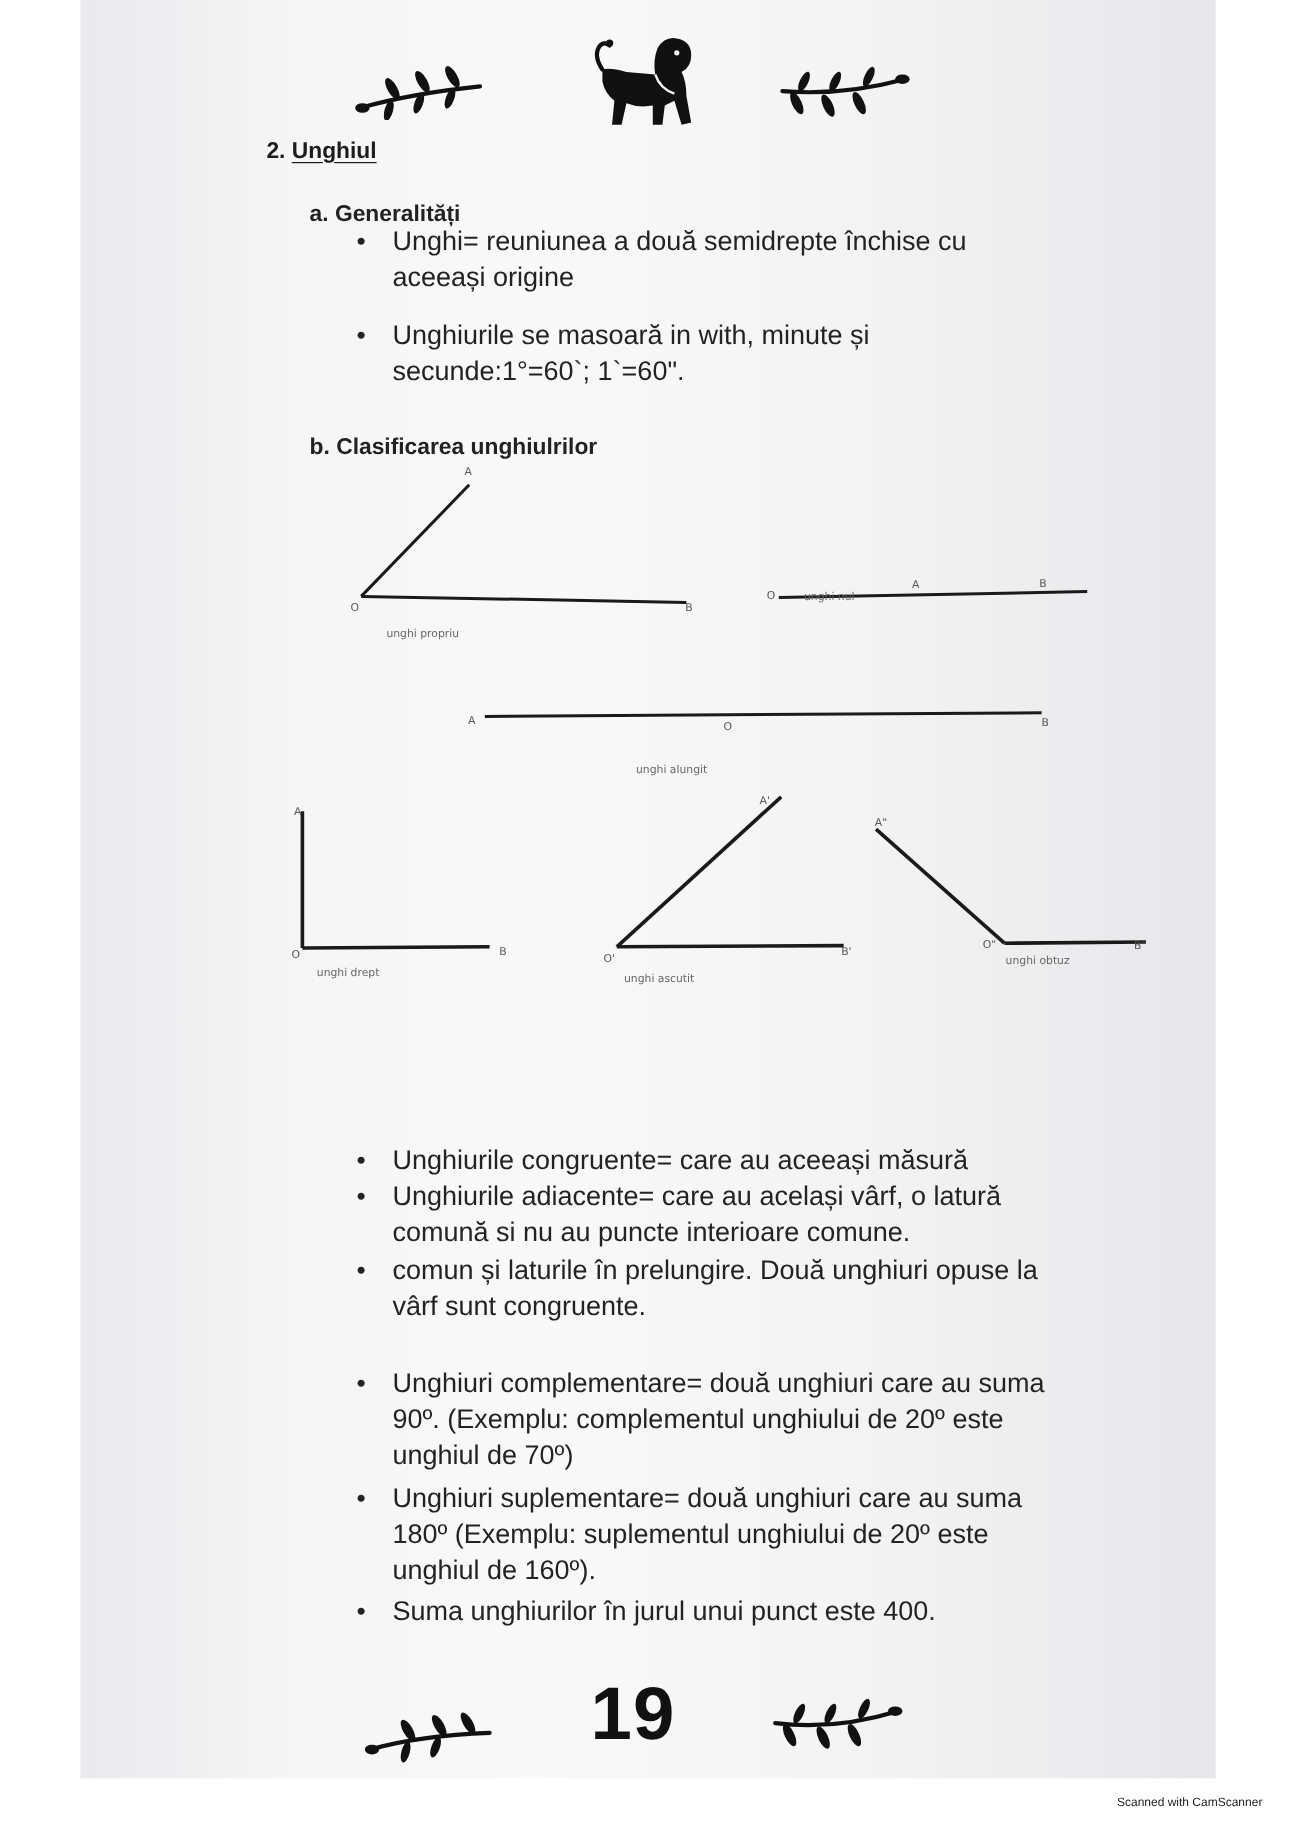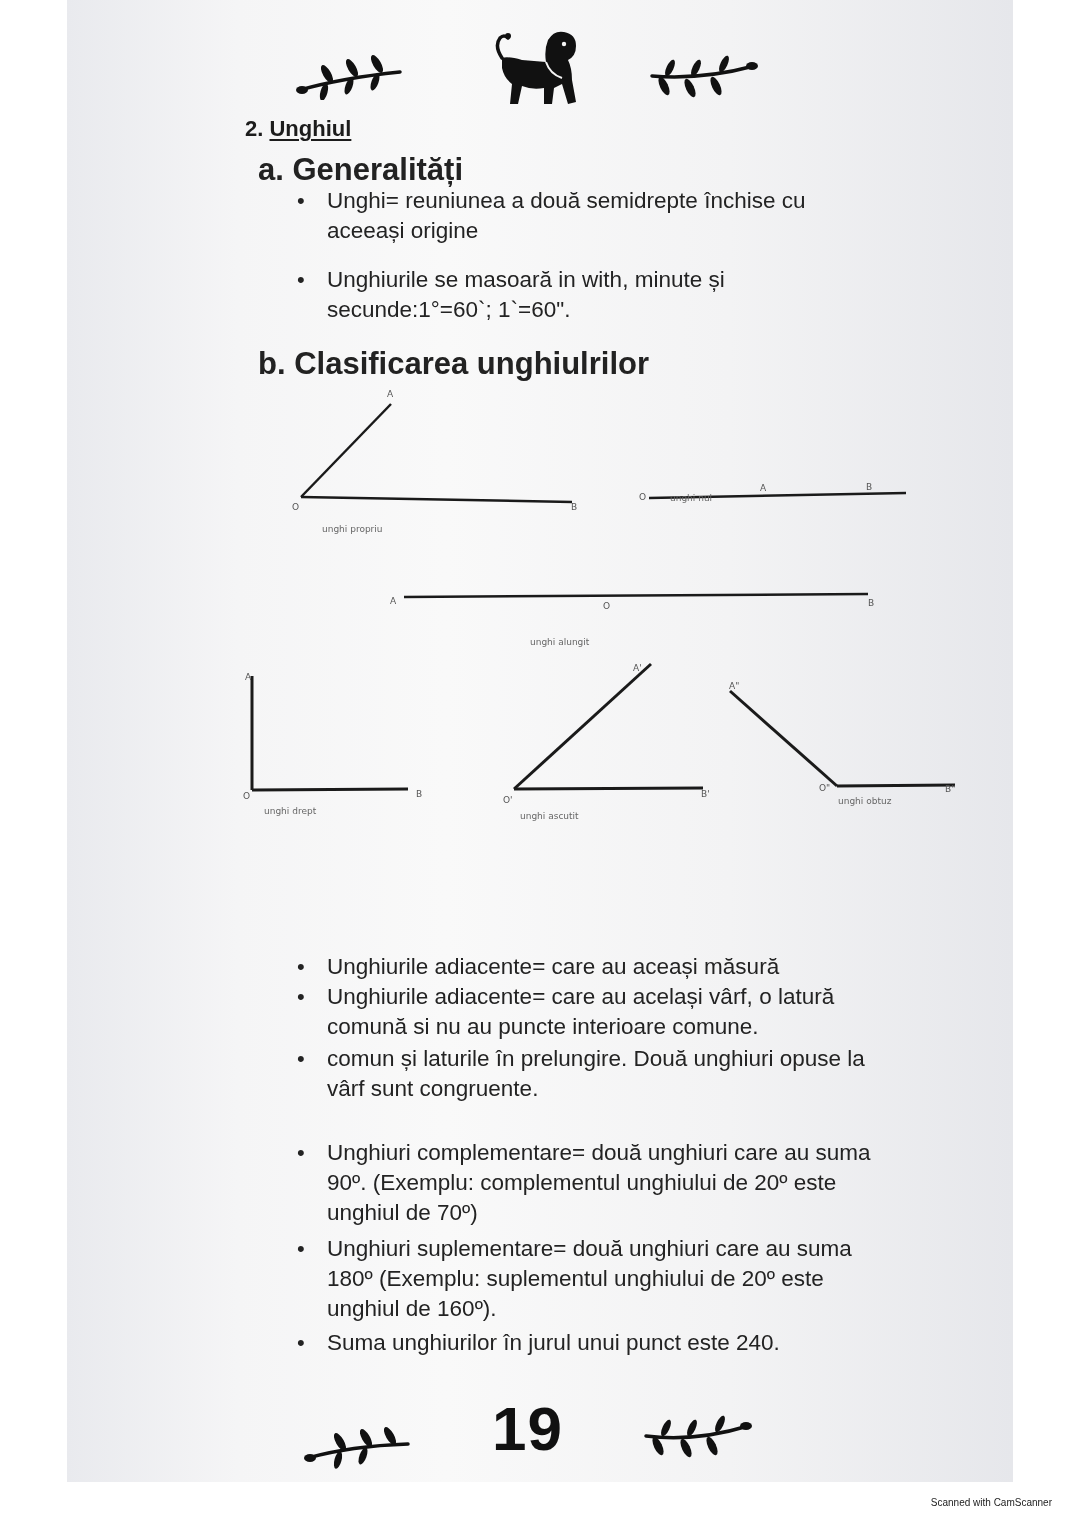--- a/index.html
+++ b/index.html
@@ -22,31 +22,31 @@
       width: 946px;
       height: 1482px;
       background: linear-gradient(90deg, #e9eaee 0%, #f5f5f6 18%, #f9f9f9 40%, #f3f3f4 70%, #e6e7eb 100%);
     }
     .abs { position: absolute; }
     .ornament { position: absolute; }
     .heading-1 {
       position: absolute;
       left: 222px;
       top: 116px;
-      font-size: 22px;
+      font-size: 19px;
       font-weight: bold;
       color: #1c1c1c;
-      margin-left: 23px;
     }
     .heading-1 .u { text-decoration: underline; text-underline-offset: 3px; }
     .heading-2 {
       position: absolute;
-      font-size: 31px;
+      font-size: 19px;
       font-weight: bold;
       color: #222;
+      margin-top: 16px;
     }
     .bullet-block {
       position: absolute;
       font-size: 22.5px;
       line-height: 30px;
       color: #232323;
     }
     .bullet-block .dot {
       position: absolute;
       left: -30px;
@@ -182,21 +182,21 @@
 <span class="pt-label" style="left:701px;top:789px">B'</span>
 <span class="fig-label" style="left:520px;top:811px">unghi ascutit</span>
 
 <span class="pt-label" style="left:729px;top:681px">A"</span>
 <span class="pt-label" style="left:819px;top:783px">O"</span>
 <span class="pt-label" style="left:945px;top:784px">B"</span>
 <span class="fig-label" style="left:838px;top:796px">unghi obtuz</span>
 
 <div class="bullet-block" style="left:327px;top:952px">
   <span class="dot">•</span>
-  <div>Unghiurile adiacente= care au aceași măsură</div>
+  <div>Unghiurile congruente= care au aceeași măsură</div>
 </div>
 
 <div class="bullet-block" style="left:327px;top:982px">
   <span class="dot">•</span>
   <div>Unghiurile adiacente= care au același vârf, o latură</div>
   <div>comună si nu au puncte interioare comune.</div>
 </div>
 
 <div class="bullet-block" style="left:327px;top:1044px">
   <span class="dot">•</span>
@@ -213,21 +213,21 @@
 
 <div class="bullet-block" style="left:327px;top:1234px">
   <span class="dot">•</span>
   <div>Unghiuri suplementare= două unghiuri care au suma</div>
   <div>180º (Exemplu: suplementul unghiului de 20º este</div>
   <div>unghiul de 160º).</div>
 </div>
 
 <div class="bullet-block" style="left:327px;top:1328px">
   <span class="dot">•</span>
-  <div>Suma unghiurilor în jurul unui punct este 240.</div>
+  <div>Suma unghiurilor în jurul unui punct este 400.</div>
 </div>
 
 <svg class="ornament" style="left:300px;top:1420px" width="120" height="50" viewBox="0 0 120 50">
   <path d="M8 38 Q50 26 108 24" stroke="#111" stroke-width="3.5" fill="none" stroke-linecap="round"></path>
   <ellipse cx="10" cy="38" rx="6" ry="4" fill="#111"></ellipse>
   <ellipse cx="40" cy="22" rx="4" ry="10" transform="rotate(-30 40 22)" fill="#111"></ellipse>
   <ellipse cx="38" cy="40" rx="3.5" ry="9" transform="rotate(15 38 40)" fill="#111"></ellipse>
   <ellipse cx="66" cy="18" rx="4" ry="10" transform="rotate(-30 66 18)" fill="#111"></ellipse>
   <ellipse cx="63" cy="36" rx="3.5" ry="9" transform="rotate(20 63 36)" fill="#111"></ellipse>
   <ellipse cx="90" cy="16" rx="4" ry="10" transform="rotate(-30 90 16)" fill="#111"></ellipse>

